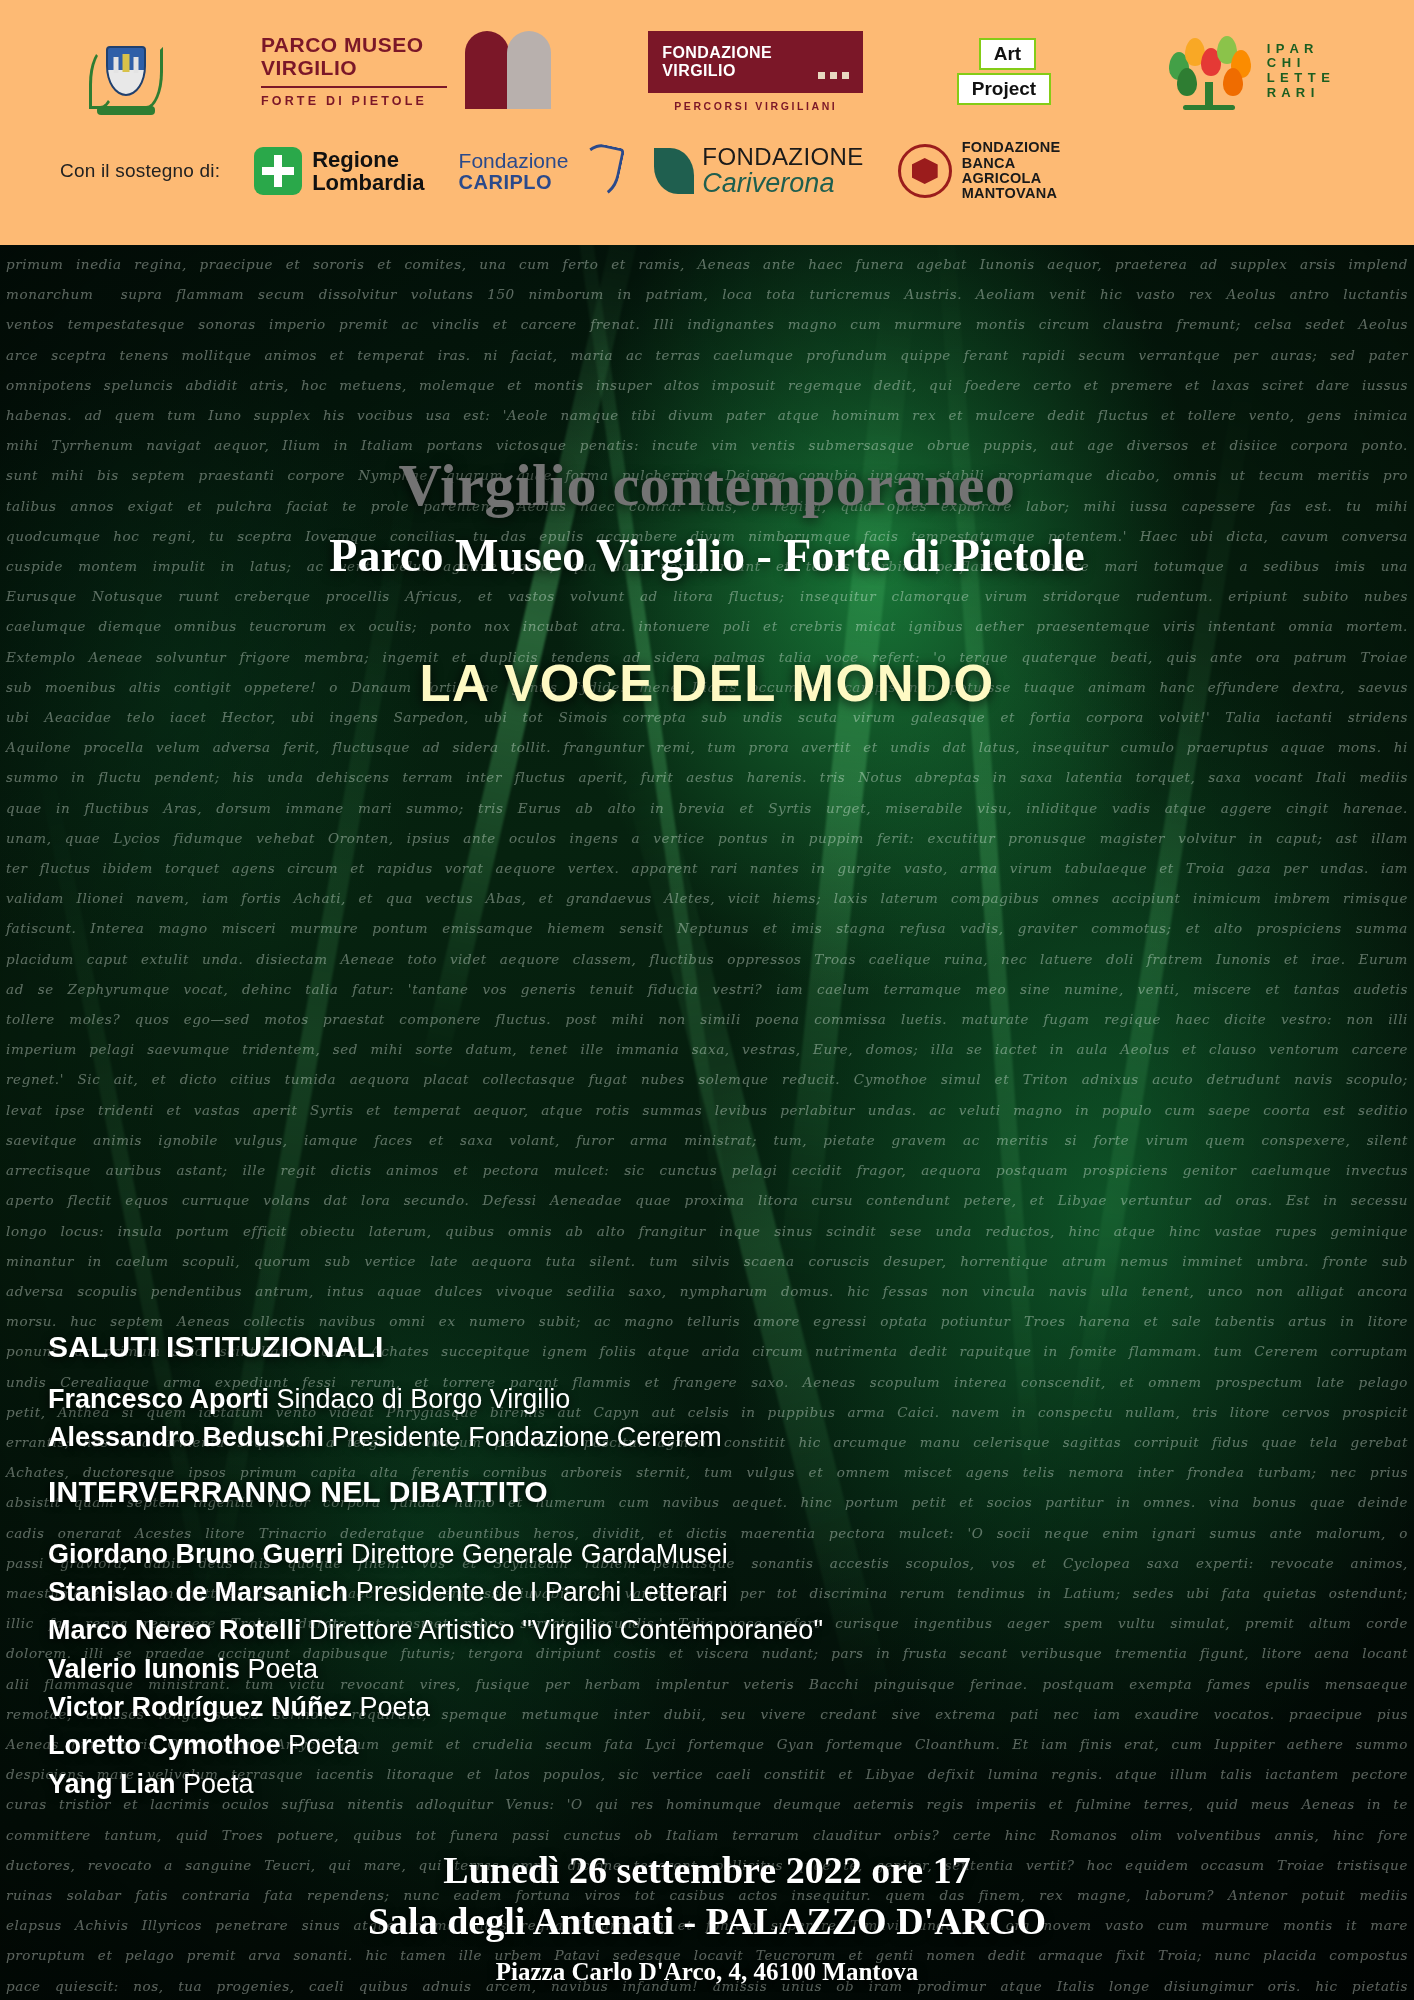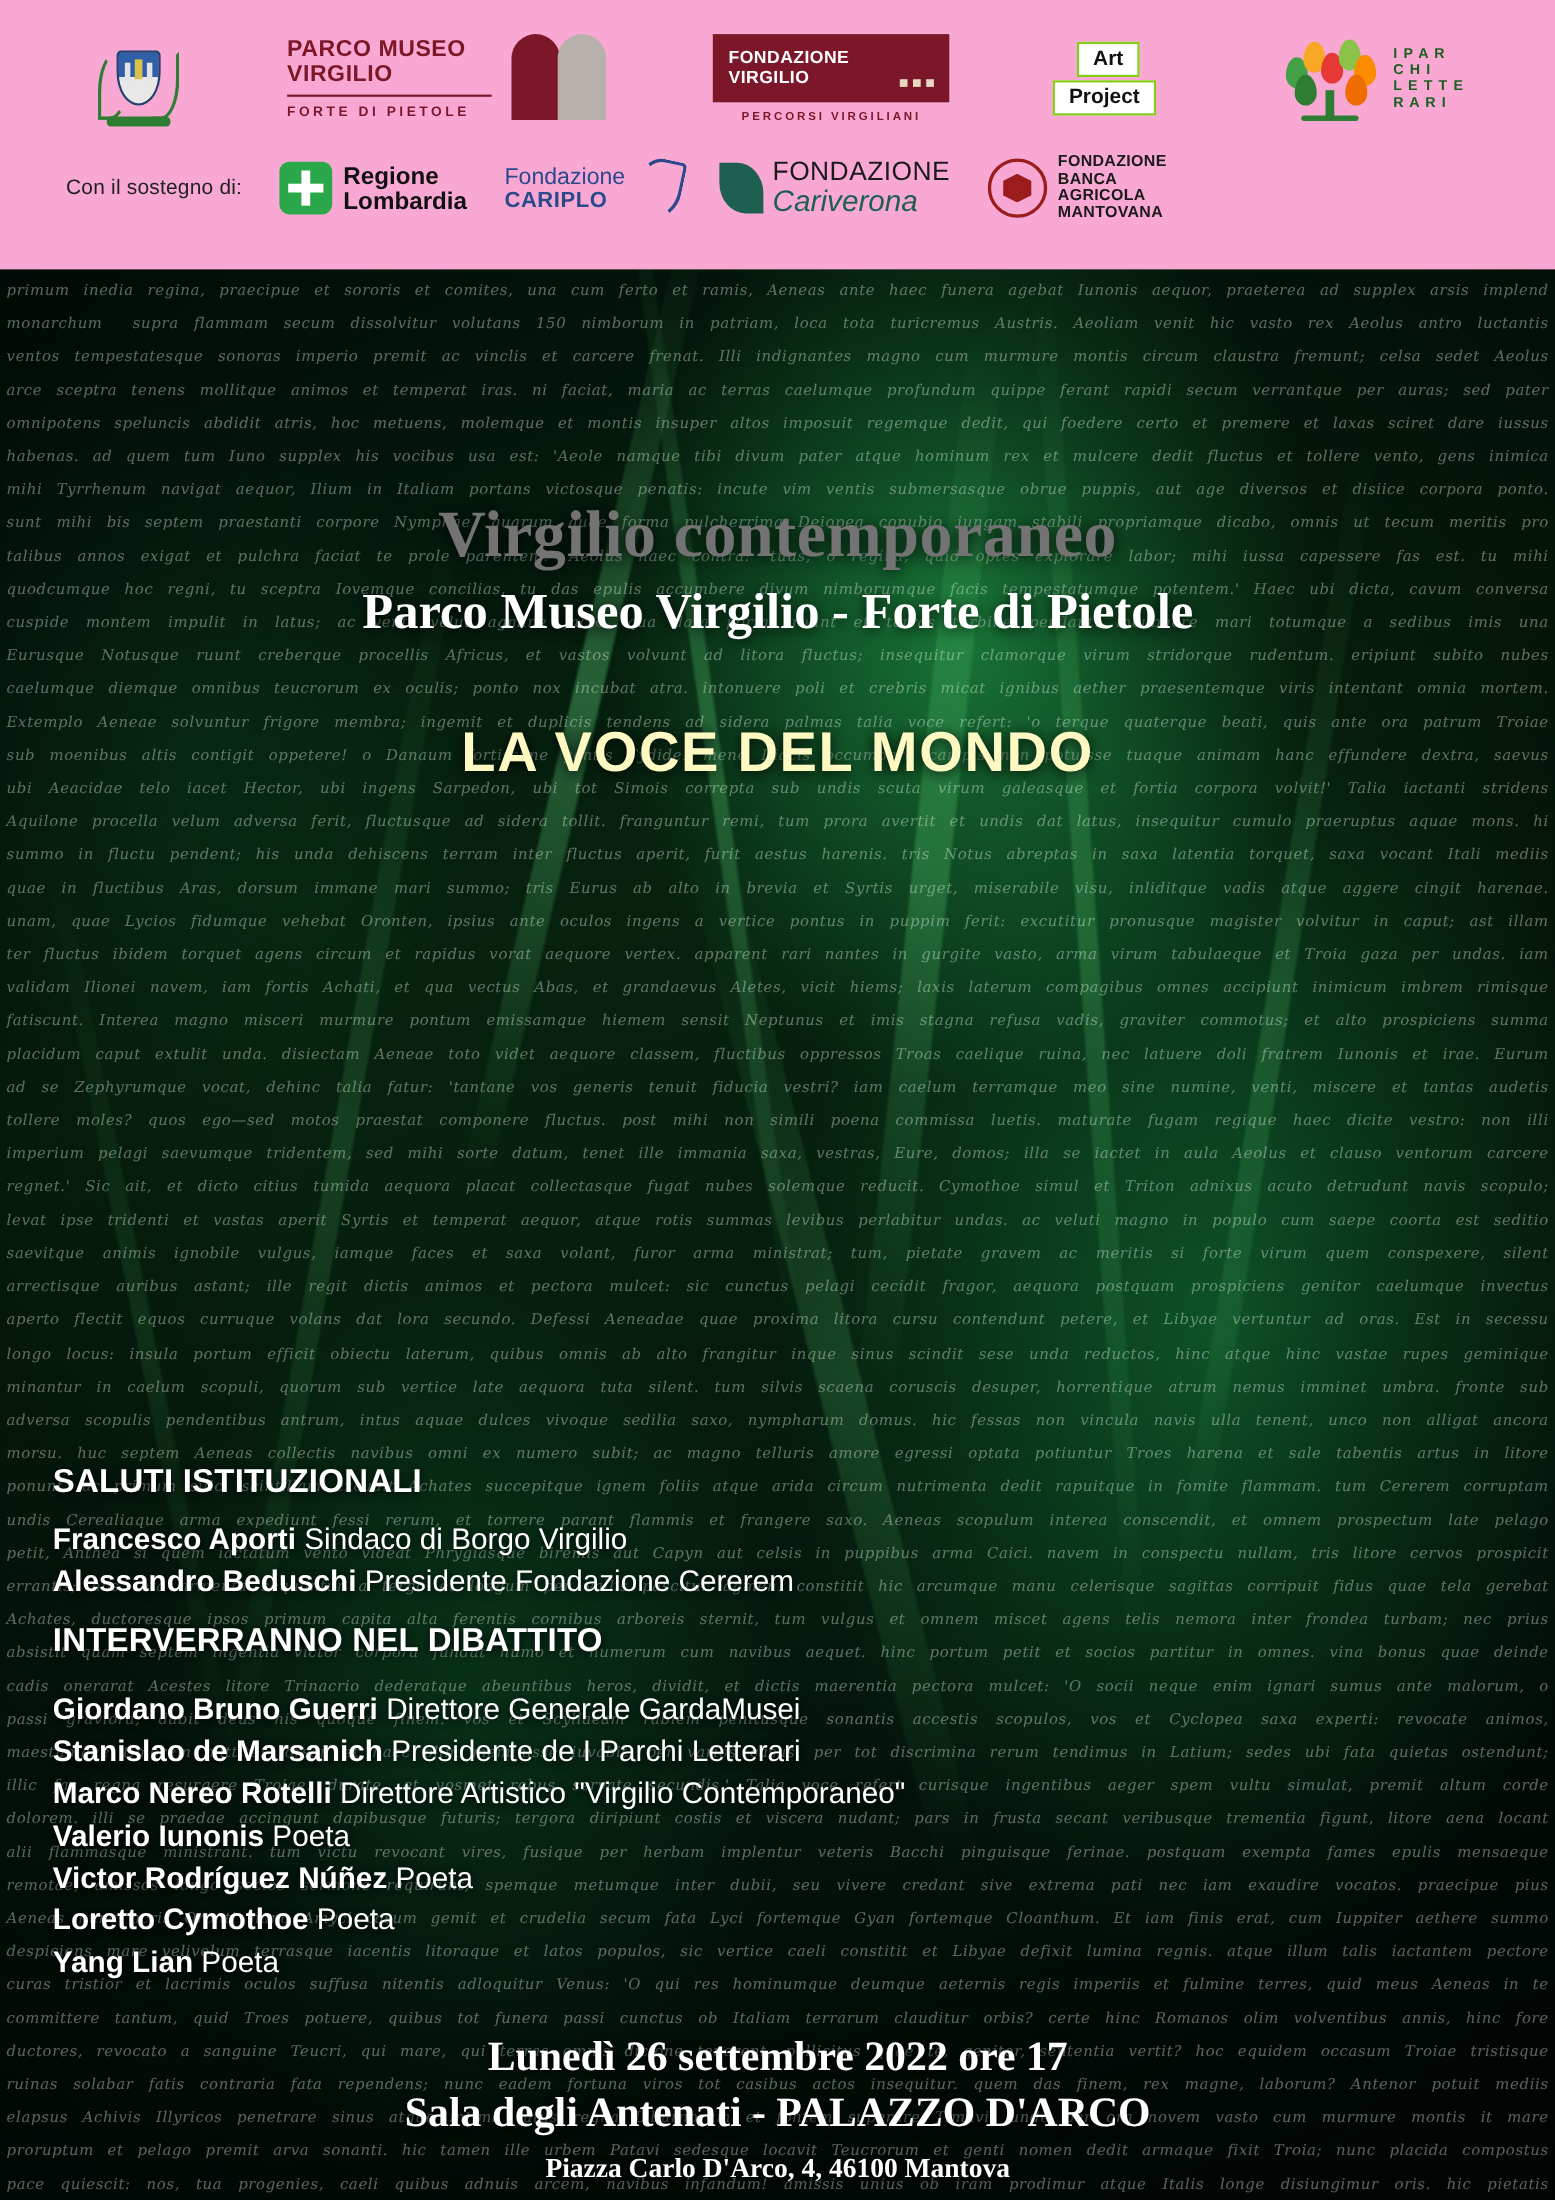--- a/index.html
+++ b/index.html
@@ -13,21 +13,21 @@
     width: 1414px;
     height: 2000px;
     overflow: hidden;
     background: #ffffff;
   }
 
   
   .logobar {
     width: 100%;
     height: 245px;
-    background: #f9a8d4;
+    background: #fdba74;
     position: relative;
   }
   .logo-row-1 {
     display: flex;
     align-items: center;
     justify-content: space-around;
     padding: 22px 40px 0 40px;
     height: 120px;
   }
   .logo-row-2 {

